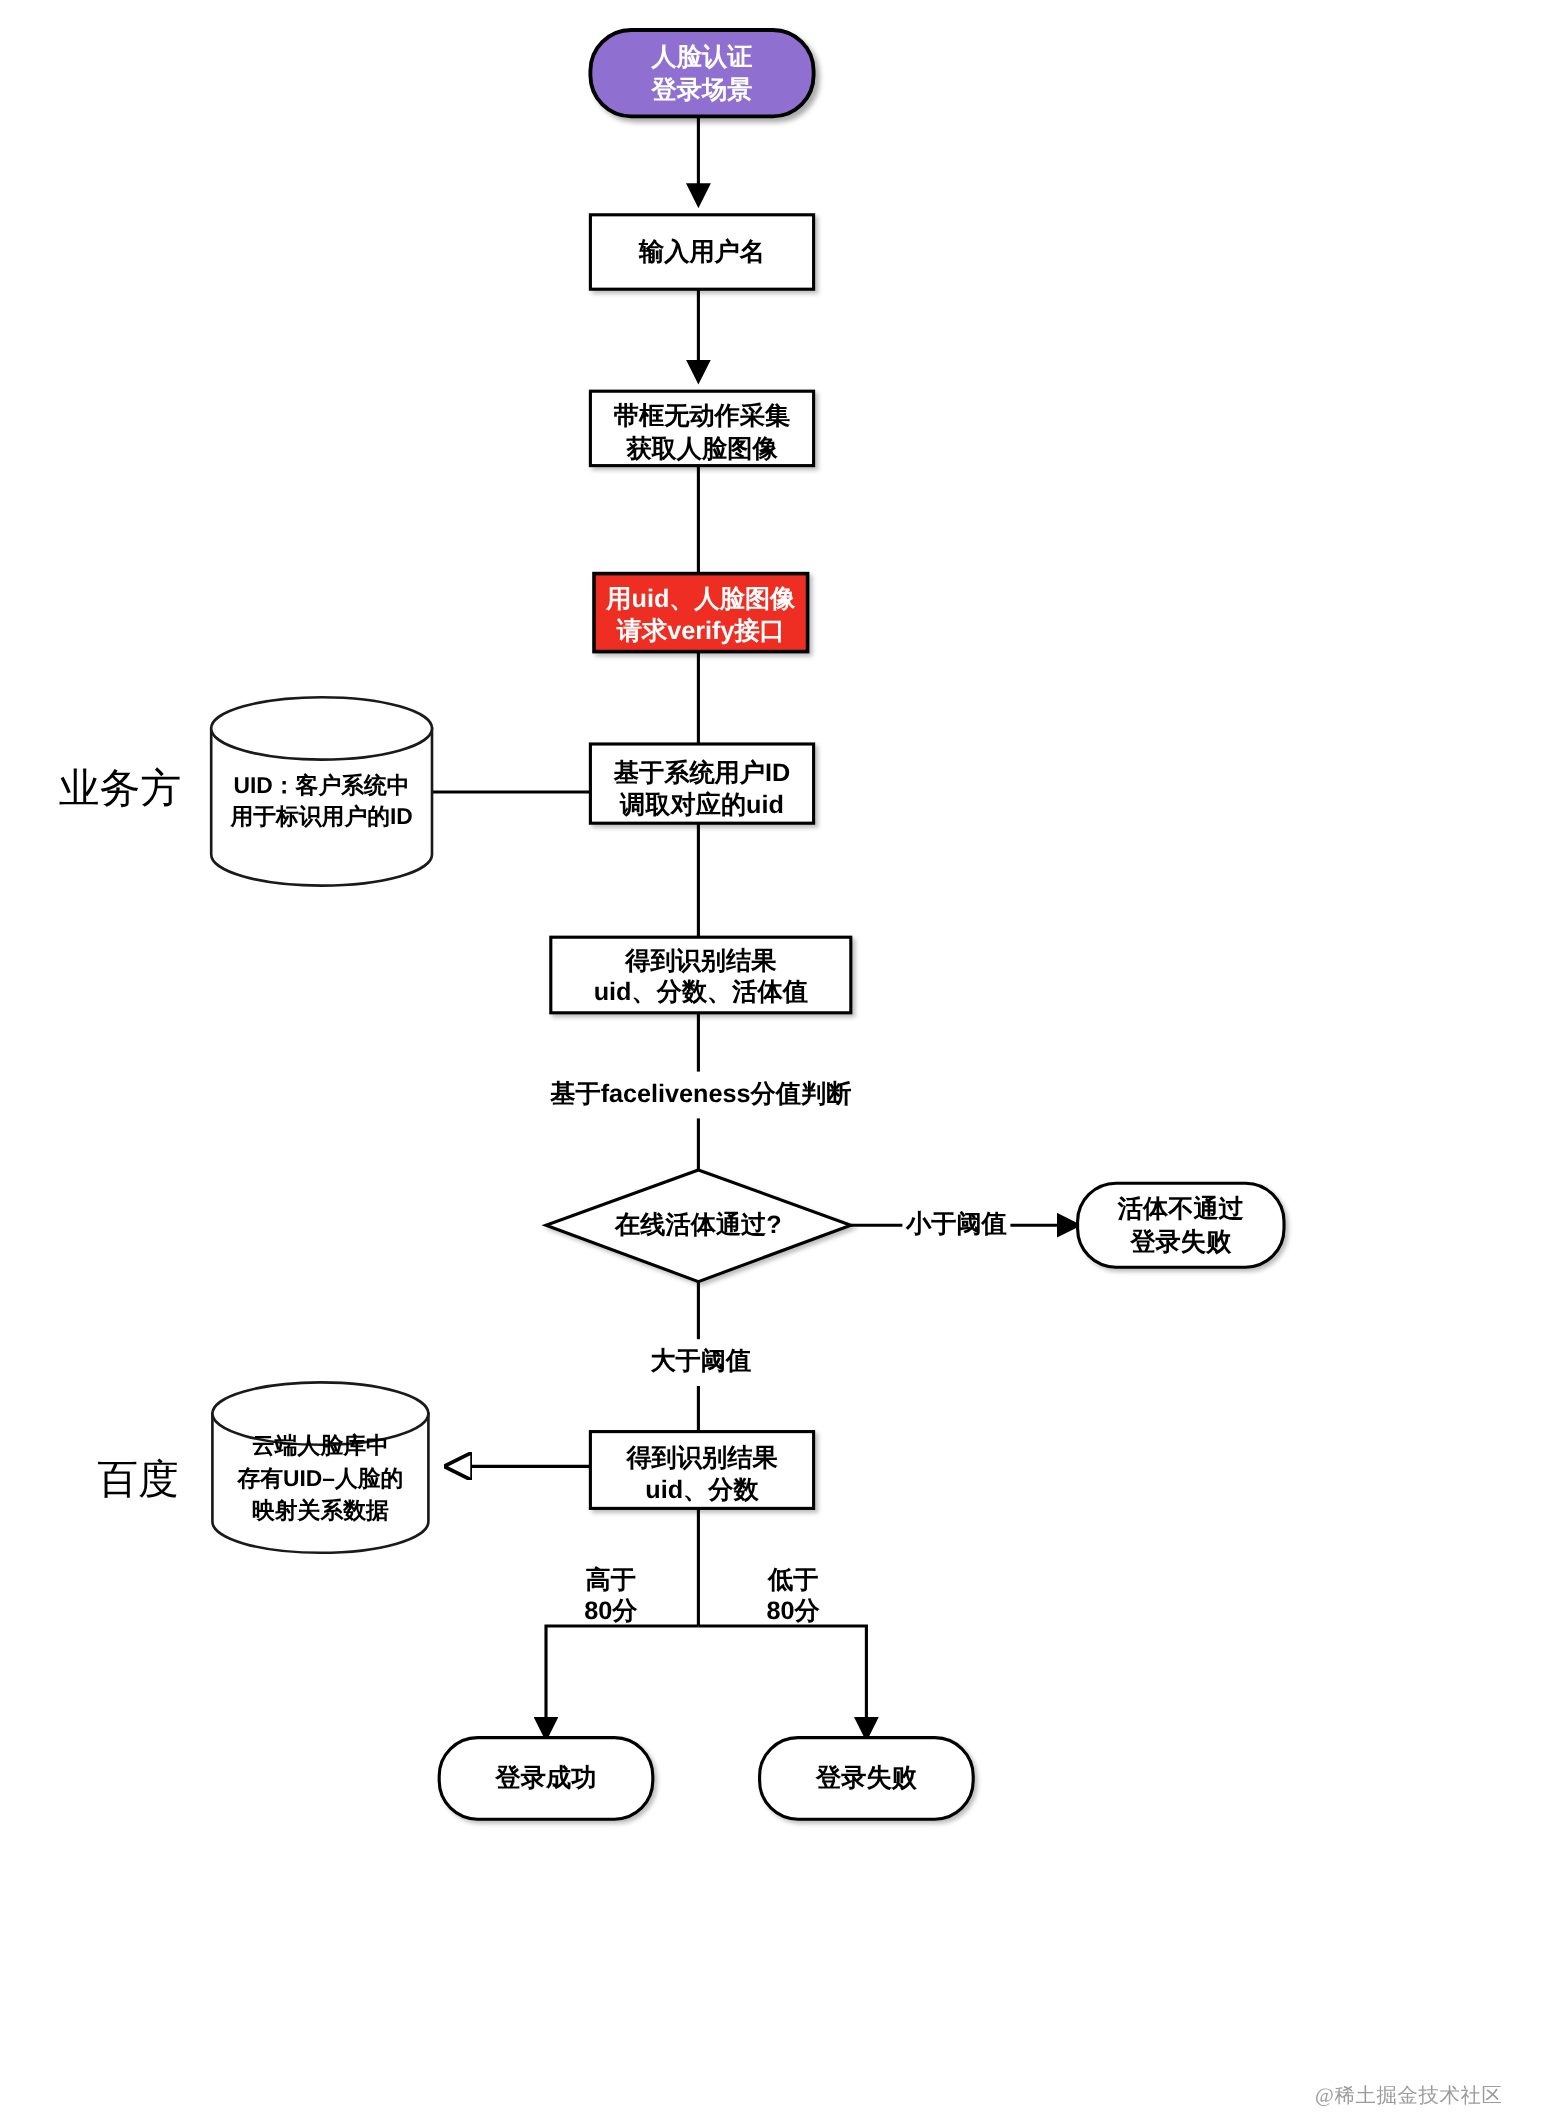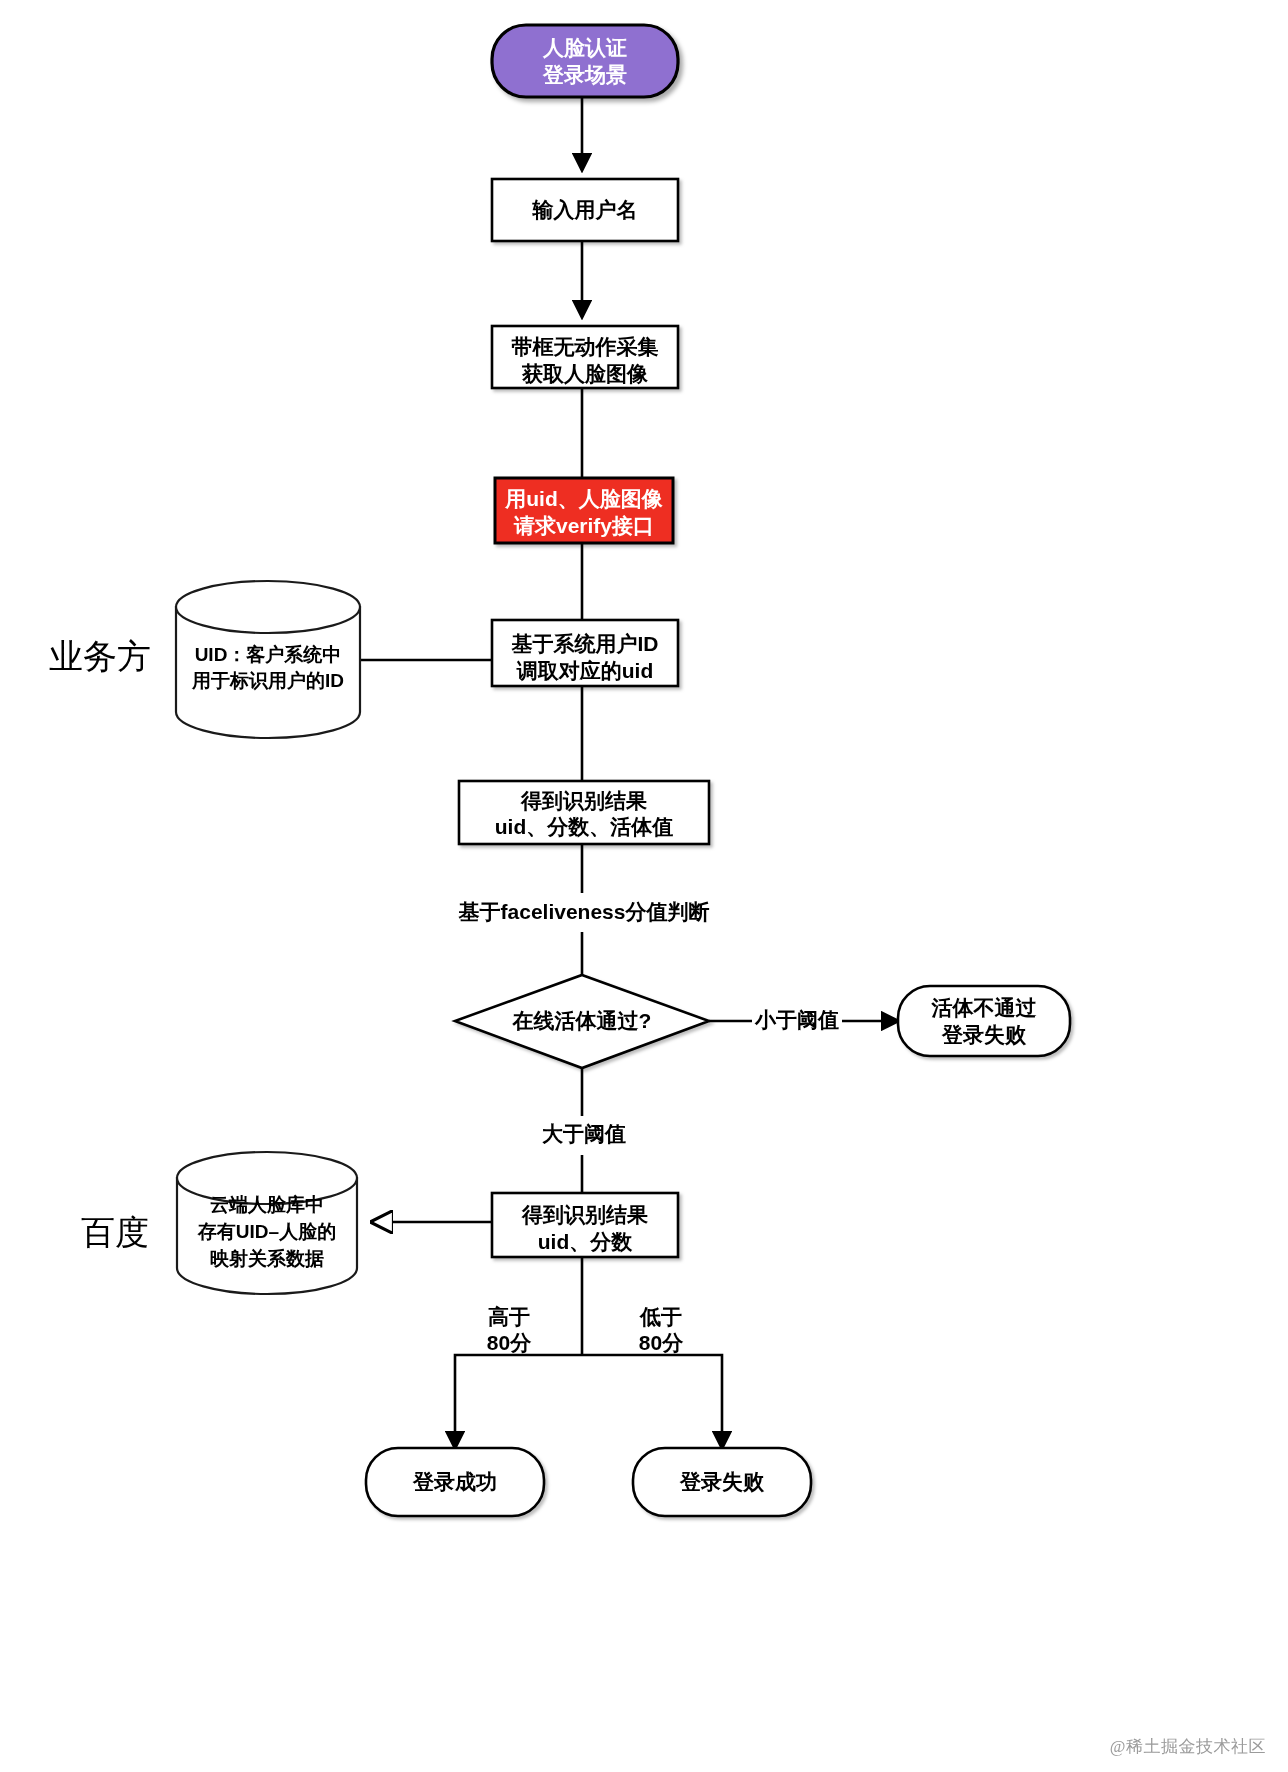--- a/index.html
+++ b/index.html
@@ -76,21 +76,21 @@
   .swimlane-label {
     font-family: "Liberation Sans", "DejaVu Sans", sans-serif;
     font-size: 34px;
     font-weight: normal;
     fill: #000000;
     text-anchor: middle;
     dominant-baseline: middle;
   }
   .watermark {
     position: absolute;
-    right: 22px;
+    right: 36px;
     bottom: 14px;
     font-family: "Liberation Serif", "DejaVu Serif", serif;
     font-size: 17px;
     color: #9b9b9b;
     letter-spacing: 0.5px;
     white-space: nowrap;
   }
 </style>
 </head>
 <body>

